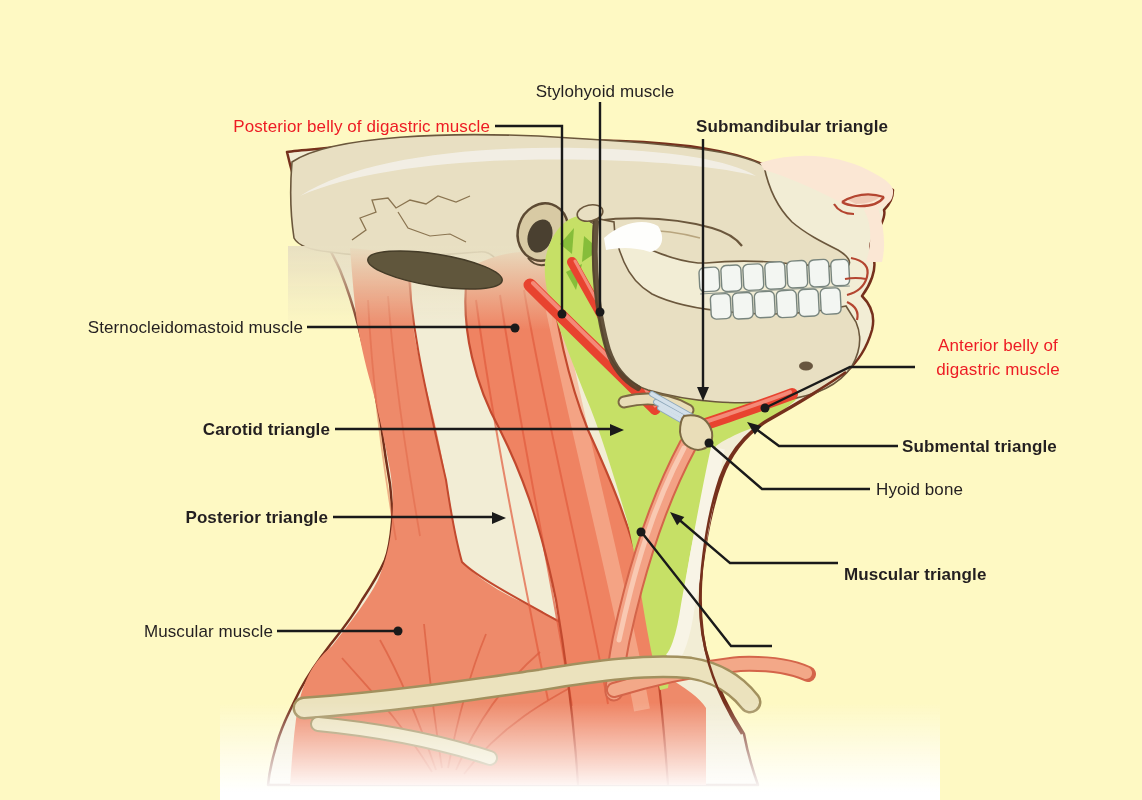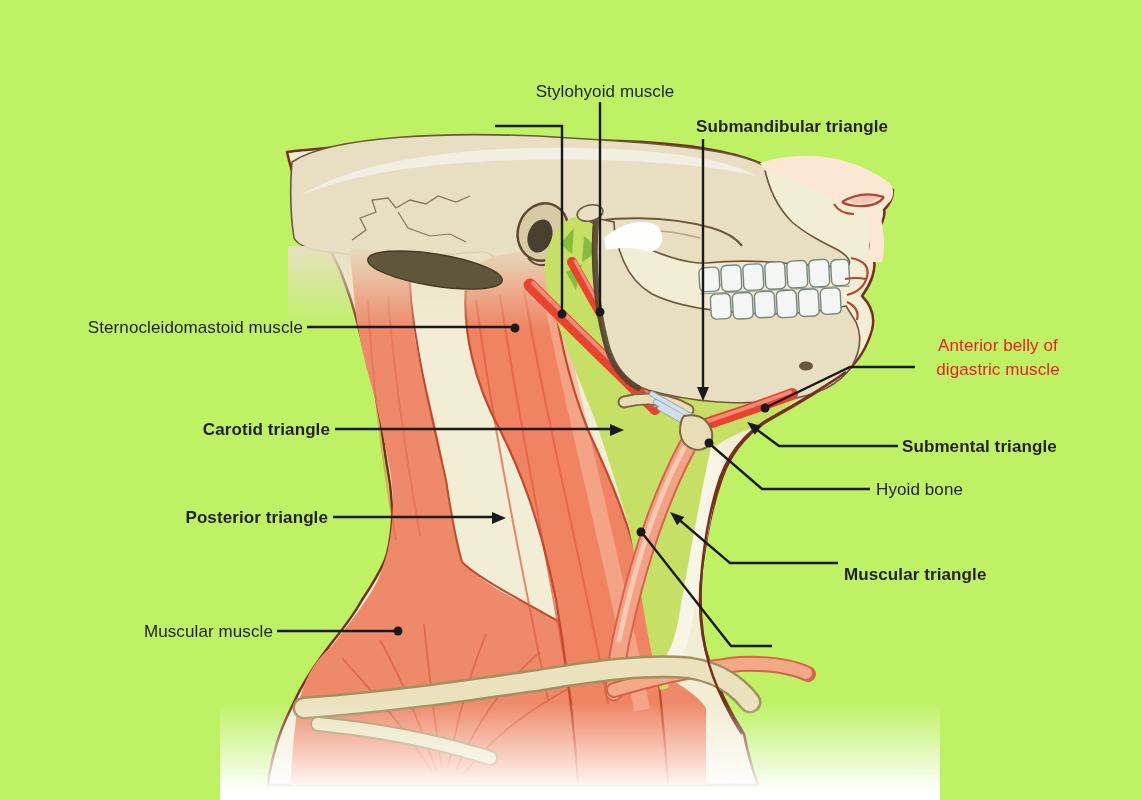--- a/index.html
+++ b/index.html
@@ -1,17 +1,17 @@
 <!DOCTYPE html>
 <html><head>
 <meta charset="utf-8">
 <style>
   html,body{margin:0;padding:0;background:#fff;}
   .stage{
-    position:relative;width:1142px;height:800px;background:#bef264;
+    position:relative;width:1142px;height:800px;background:#fef9c3;
     font-family:"Liberation Sans", sans-serif;overflow:hidden;
   }
   .art{position:absolute;left:0;top:0;}
   .lbl{
     position:absolute;font-size:17px;line-height:21px;color:#231f20;
     white-space:nowrap;letter-spacing:.1px;
   }
   .lbl.wrap{white-space:normal;line-height:24px;text-align:center;}
 </style>
 </head>
@@ -238,20 +238,21 @@
       <polygon points="703,401 697,387 709,387"></polygon>
       <polygon points="624,430 610,424 610,436"></polygon>
       <polygon points="506,518 492,512 492,524"></polygon>
       <polygon points="747,422 761.5,426 754.9,434.8"></polygon>
       <polygon points="670,512 684.3,516.9 677.1,525.3"></polygon>
     </g>
   </svg>
 
   <div class="lbl" style="left: 505px; top: 81px; width: 200px; text-align: center; color: rgb(35, 31, 32); font-weight: 400;">Stylohyoid muscle</div>
 
+  <div class="lbl" style="left: 187px; top: 116px; width: 303px; text-align: right; color: rgb(237, 28, 36); font-weight: 400;">Posterior belly of digastric muscle</div>
 
   <div class="lbl" style="left: 696px; top: 116px; width: 220px; text-align: left; color: rgb(35, 31, 32); font-weight: 700;">Submandibular triangle</div>
 
   <div class="lbl" style="left: 59px; top: 317px; width: 244px; text-align: right; color: rgb(35, 31, 32); font-weight: 400;">Sternocleidomastoid muscle</div>
 
   <div class="lbl" style="left: 130px; top: 419px; width: 200px; text-align: right; color: rgb(35, 31, 32); font-weight: 700;">Carotid triangle</div>
 
   <div class="lbl" style="left: 128px; top: 507px; width: 200px; text-align: right; color: rgb(35, 31, 32); font-weight: 700;">Posterior triangle</div>
 
   <div class="lbl" style="left: 92px; top: 621px; width: 181px; text-align: right; color: rgb(35, 31, 32); font-weight: 400;">Muscular muscle</div>

